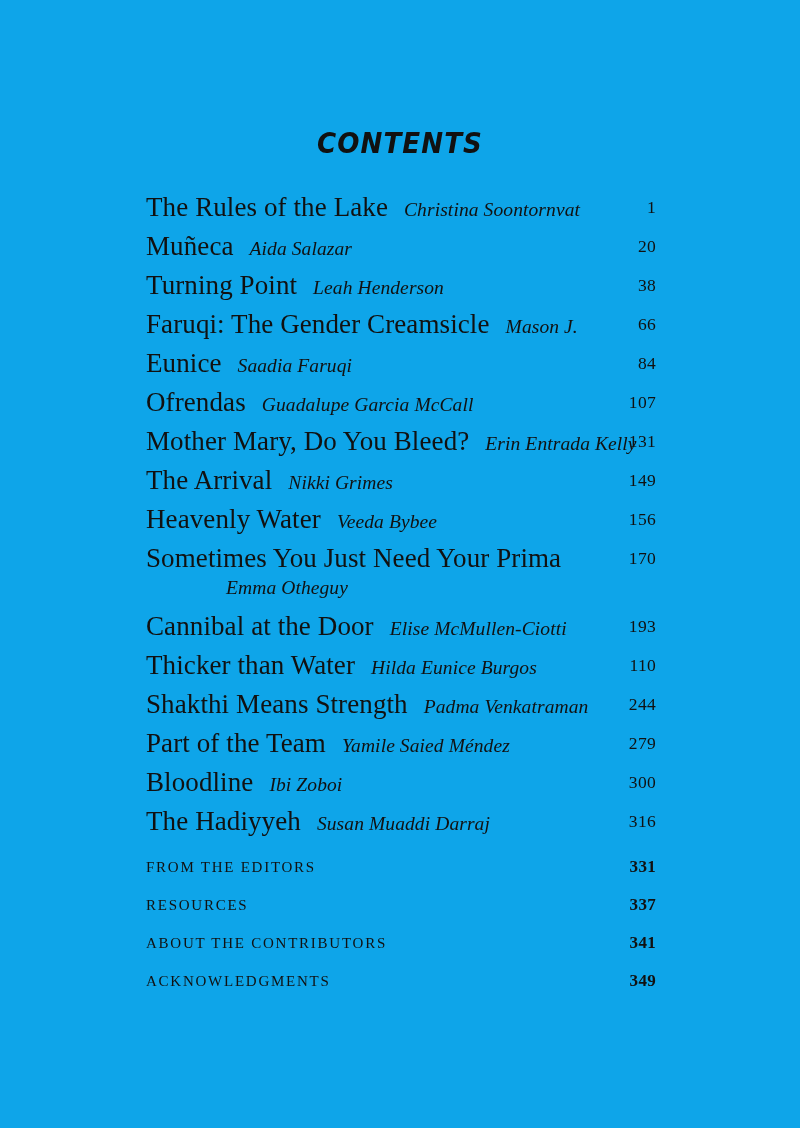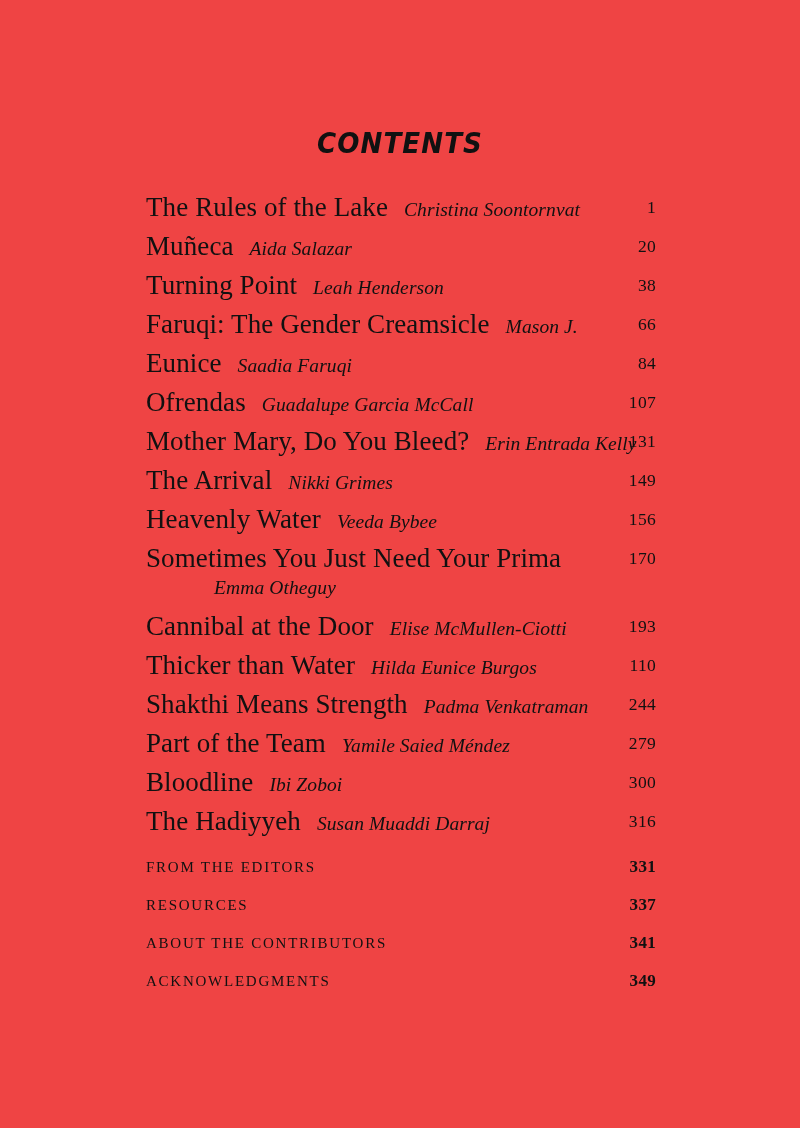--- a/index.html
+++ b/index.html
@@ -13,21 +13,21 @@
     font-family: "Liberation Serif", "DejaVu Serif", serif;
     color: #111111;
     -webkit-font-smoothing: antialiased;
     overflow: hidden;
   }
 
   .page {
     position: relative;
     width: 800px;
     height: 1128px;
-    background: #ef4444;
+    background: #0ea5e9;
     box-sizing: border-box;
   }
 
   
   .contents-heading {
     position: absolute;
     top: 126px;
     left: 0;
     width: 800px;
     text-align: center;
@@ -83,21 +83,21 @@
     letter-spacing: 0.1px;
   }
 
   .author-wrap {
     display: block;
     height: 29px;
     line-height: 20px;
     padding-left: 68px;
   }
   .author-wrap .story-author {
-    margin-left: 0;
+    margin-left: 12px;
   }
 
   .page-num {
     position: absolute;
     right: 0;
     top: 0;
     width: 60px;
     text-align: right;
     font-family: "Liberation Serif", "DejaVu Serif", serif;
     font-size: 17.5px;

